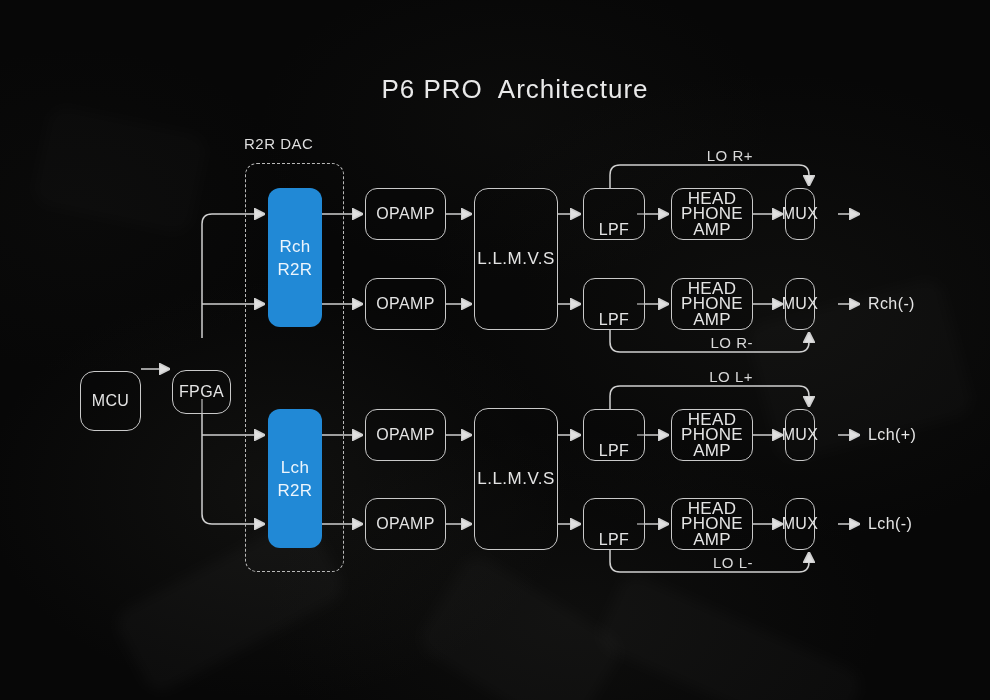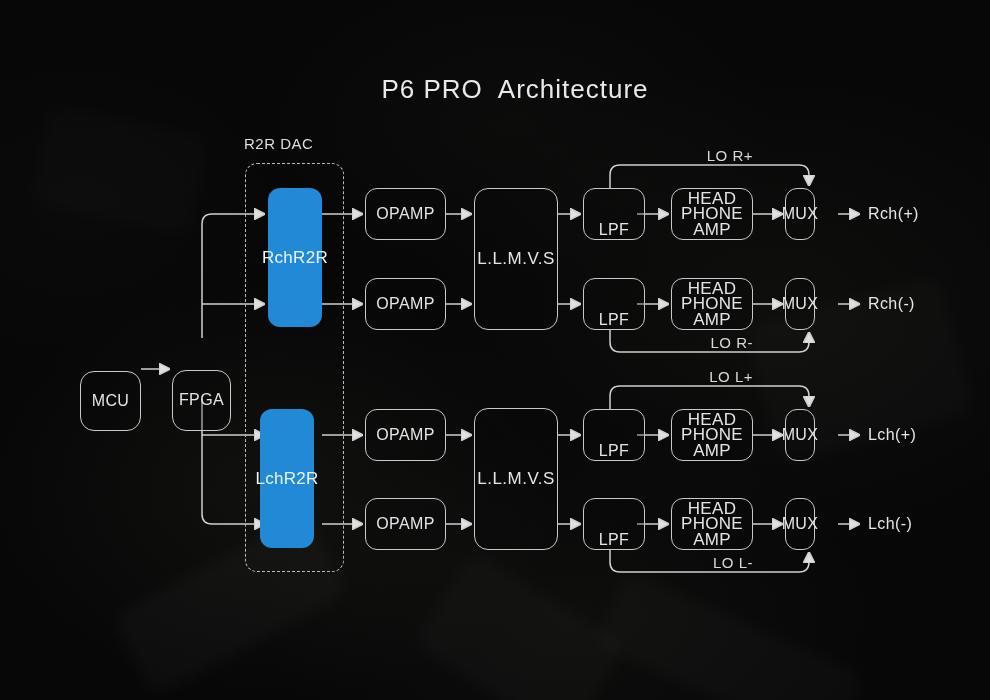--- a/index.html
+++ b/index.html
@@ -48,31 +48,31 @@
     font-size:16px;letter-spacing:0.4px;line-height:1.05;
   }
   .rounded14{border-radius:14px;margin-top:32px;}
   .dashedbox{
     position:absolute;box-sizing:border-box;left:245px;top:163px;width:99px;height:409px;
     border:1.5px dashed #b9b9b9;border-radius:12px;background:transparent;
   }
   .bluebox{
     position:absolute;box-sizing:border-box;border-radius:12px;
     background:var(--accent-blue);border:none;
-    display:flex;flex-direction:row;align-items:center;justify-content:center;
+    display:flex;flex-direction:column;align-items:center;justify-content:center;
     color:#edf5fc;font-size:17px;line-height:23px;letter-spacing:0.3px;text-align:center;
   }
   .grouplabel{
     position:absolute;left:244px;top:135px;width:100px;text-align:left;
     color:#dedede;font-size:15px;letter-spacing:0.5px;
   }
   .mcu{left:80px;top:339px;width:61px;height:60px;}
-  .fpga{left:172px;top:338px;width:59px;height:61px;}
+  .fpga{left:172px;top:338px;width:59px;height:44px;}
   .rch{left:268px;top:188px;width:54px;height:139px;}
-  .lch{left:260px;top:409px;width:54px;height:139px;}
+  .lch{left:268px;top:409px;width:54px;height:139px;}
 
   .rowbox{height:52px;}
   .rt1{top:188px;} .rt2{top:278px;} .rt3{top:409px;} .rt4{top:498px;}
   .col-opamp{left:365px;width:81px;}
   .col-lpf{left:583px;width:62px;justify-content:flex-end;}
   .col-hpa{left:671px;width:82px;font-size:17px;line-height:15.5px;letter-spacing:0.3px;}
   .col-mux{left:785px;width:30px;}
 
   .llmvs-top{left:474px;top:188px;width:84px;height:142px;border-radius:14px;font-size:17px;letter-spacing:0.5px;}
   .llmvs-bot{left:474px;top:408px;width:84px;height:142px;border-radius:14px;font-size:17px;letter-spacing:0.5px;}
@@ -228,21 +228,20 @@
   <div class="node rowbox rt2 col-mux">
     <span class="span-plain">MUX</span>
   </div>
   <div class="node rowbox rt3 col-mux">
     <span class="span-plain">MUX</span>
   </div>
   <div class="node rowbox rt4 col-mux">
     <span class="span-plain">MUX</span>
   </div>
 
-  <div class="outlabel rt1">Rch(+)</div>
   <div class="outlabel rt3">Lch(+)</div>
   <div class="outlabel rt2">Rch(-)</div>
   <div class="outlabel rt4">Lch(-)</div>
 
   <div class="bypasslabel bl1">LO R+</div>
   <div class="bypasslabel bl2">LO R-</div>
   <div class="bypasslabel bl3">LO L+</div>
   <div class="bypasslabel bl4">LO L-</div>
 
 </div>

